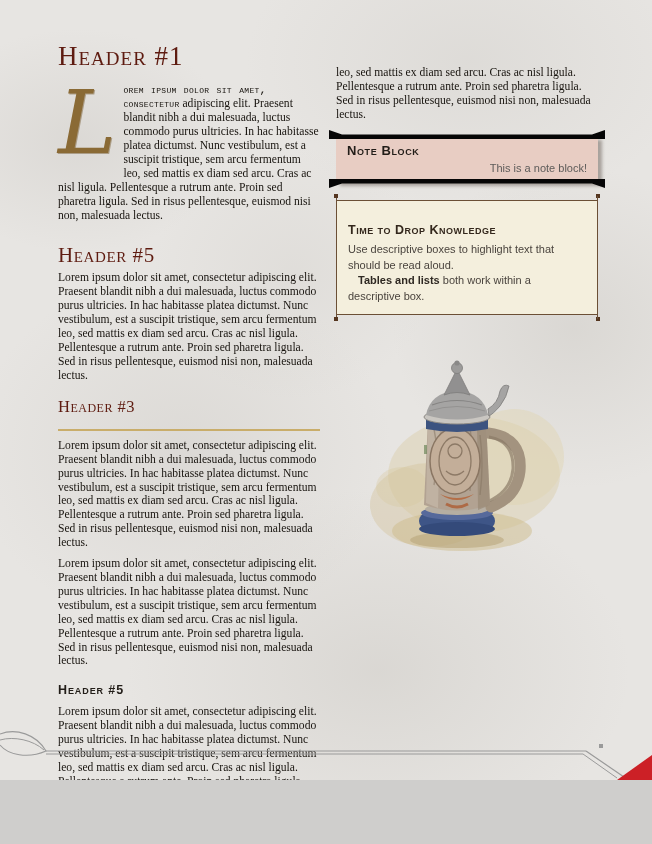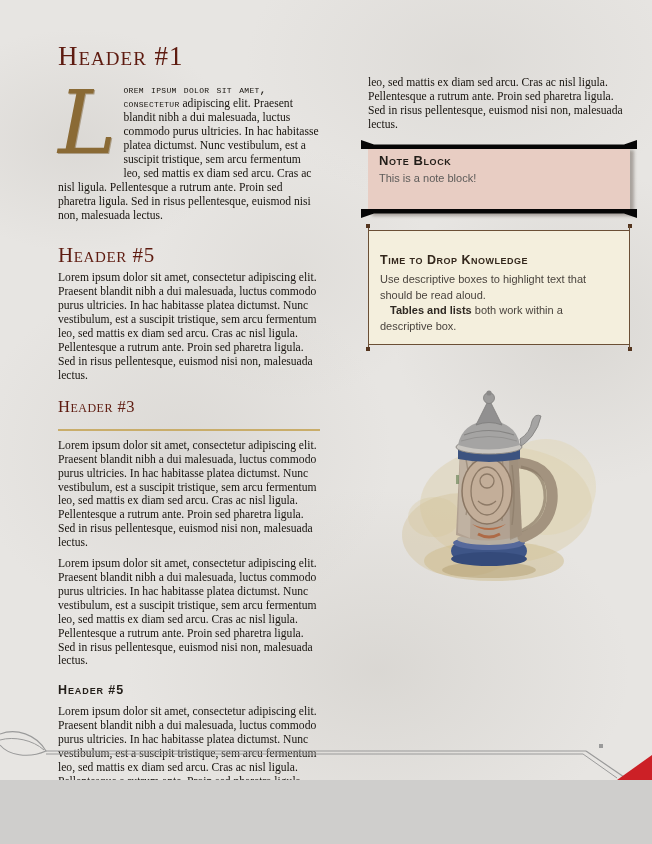--- a/index.html
+++ b/index.html
@@ -13,21 +13,21 @@
       radial-gradient(ellipse 220px 160px at 12% 18%, rgba(178,174,168,.22), transparent 70%),
       radial-gradient(ellipse 320px 210px at 72% 8%,  rgba(200,197,192,.30), transparent 70%),
       radial-gradient(ellipse 260px 230px at 88% 42%, rgba(172,168,160,.22), transparent 70%),
       radial-gradient(ellipse 300px 260px at 28% 58%, rgba(188,184,178,.26), transparent 70%),
       radial-gradient(ellipse 360px 260px at 58% 86%, rgba(176,172,164,.24), transparent 70%),
       radial-gradient(ellipse 200px 180px at 45% 35%, rgba(210,207,202,.35), transparent 70%),
       #e7e5e2;
     font-family: "Liberation Serif", serif;
   }
   .col-left  { position:absolute; left:58px;  top:34px; width:262px; }
-  .col-right { position:absolute; left:336px; top:46px; width:262px;margin-left:32px; }
+  .col-right { position:absolute; left:336px; top:36px; width:262px; }
 
   .h1 { font: 400 27px/1.05 "Liberation Serif", serif; font-variant: small-caps;
         color:#5e1b10; letter-spacing:1px; margin:8px 0 13px; }
   .h2 { font: 400 21px/1.05 "Liberation Serif", serif; font-variant: small-caps;
         color:#5e1b10; letter-spacing:.6px; margin:15px 0 5px; }
   .h3 { font: 400 16.5px/1.1 "Liberation Serif", serif; font-variant: small-caps;
         color:#5e1b10; letter-spacing:.5px; margin:15px 0 8px;
         border-bottom:2px solid #c9ad6a; padding-bottom:13px; }
   .h4 { font: 700 13.5px/1.1 "Liberation Serif", serif; font-variant: small-caps;
         color:#5e1b10; letter-spacing:.4px; margin:13px 0 5px; }
@@ -36,26 +36,26 @@
 
   .body-p { font: 400 11.6px/1.2 "Liberation Serif", serif; color:#17130e; margin:0 0 7px; }
 
   .dropcap { float:left; font: italic 400 88px/0.82 "DejaVu Serif", serif;
              color:#8a6a35; height:82px; margin:4px 7px 0 0;
              text-shadow: 1px 1px 0 rgba(110,82,38,.45); }
   .sc-lead { font-variant: small-caps; letter-spacing:.3px;font-family:Liberation Mono, monospace; }
 
   
   .note { position:relative; margin:14px 0 18px; background:#e8cdc3;
-          padding:8px 11px 27px; box-shadow: 4px 4px 3px rgba(108,98,90,.5); }
+          padding:8px 11px 7px; box-shadow: 4px 4px 3px rgba(108,98,90,.5); }
   .note-bar { position:absolute; left:-7px; width:276px; height:9px; display:block; }
   .note-bar.top { top:-6px; } .note-bar.bot { bottom:-6px; }
   .note-title { font: 700 13px/1.1 "Liberation Sans", sans-serif; font-variant: small-caps;
                 color:#221d18; letter-spacing:.6px; margin-bottom:3px; }
-  .note-body  { font: 400 11px/1.3 "Liberation Sans", sans-serif; color:#5d5b59; }
+  .note-body  { font: 400 11px/1.3 "Liberation Sans", sans-serif; color:#5d5b59;text-align:right; }
 
   
   .kbox { position:relative; margin:10px 0 0; background:#f4efdd;
           border:1px solid #6b4f35; padding:22px 11px 9px; }
   .kbox::before, .kbox::after { content:""; position:absolute; top:-5px; bottom:-5px;
           width:0; border-left:1px solid #6b4f35; }
   .kbox::before { left:-1px; } .kbox::after { right:-1px; }
   .kdot { position:absolute; width:4px; height:4px; background:#54351f; }
   .kdot.tl { top:-7px; left:-3px; }  .kdot.tr { top:-7px; right:-3px; }
   .kdot.bl { bottom:-7px; left:-3px; } .kdot.br { bottom:-7px; right:-3px; }

